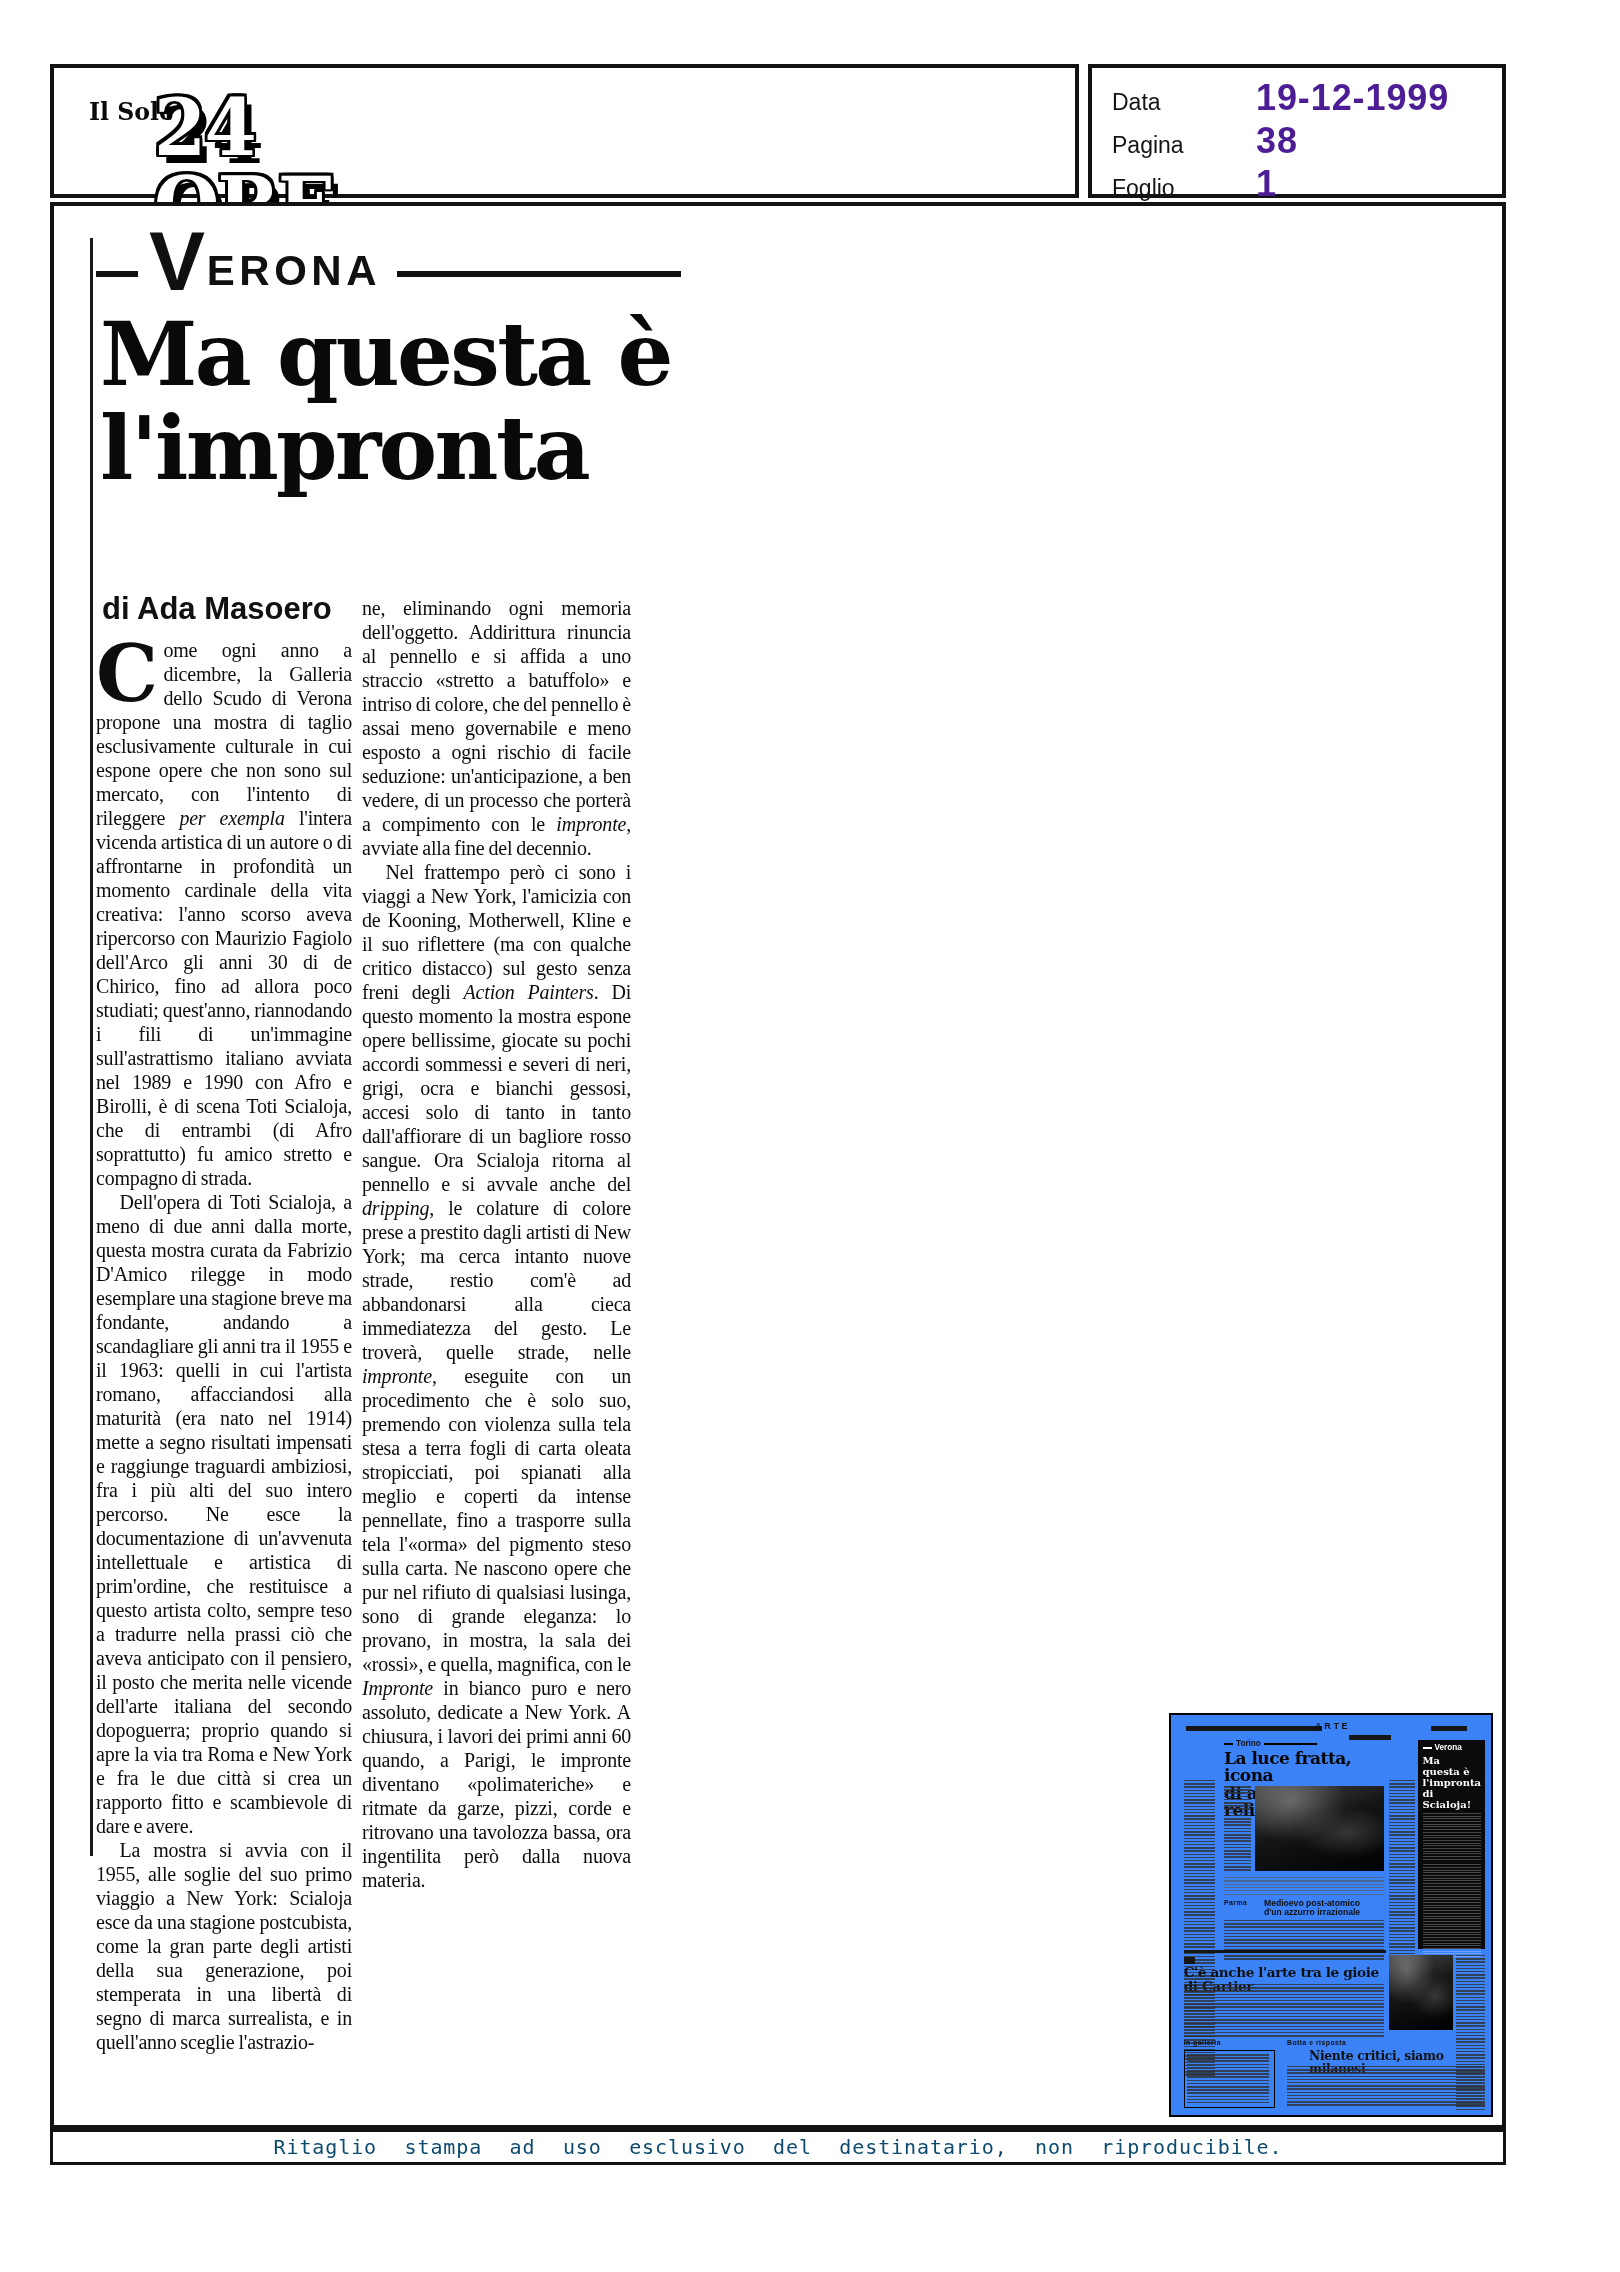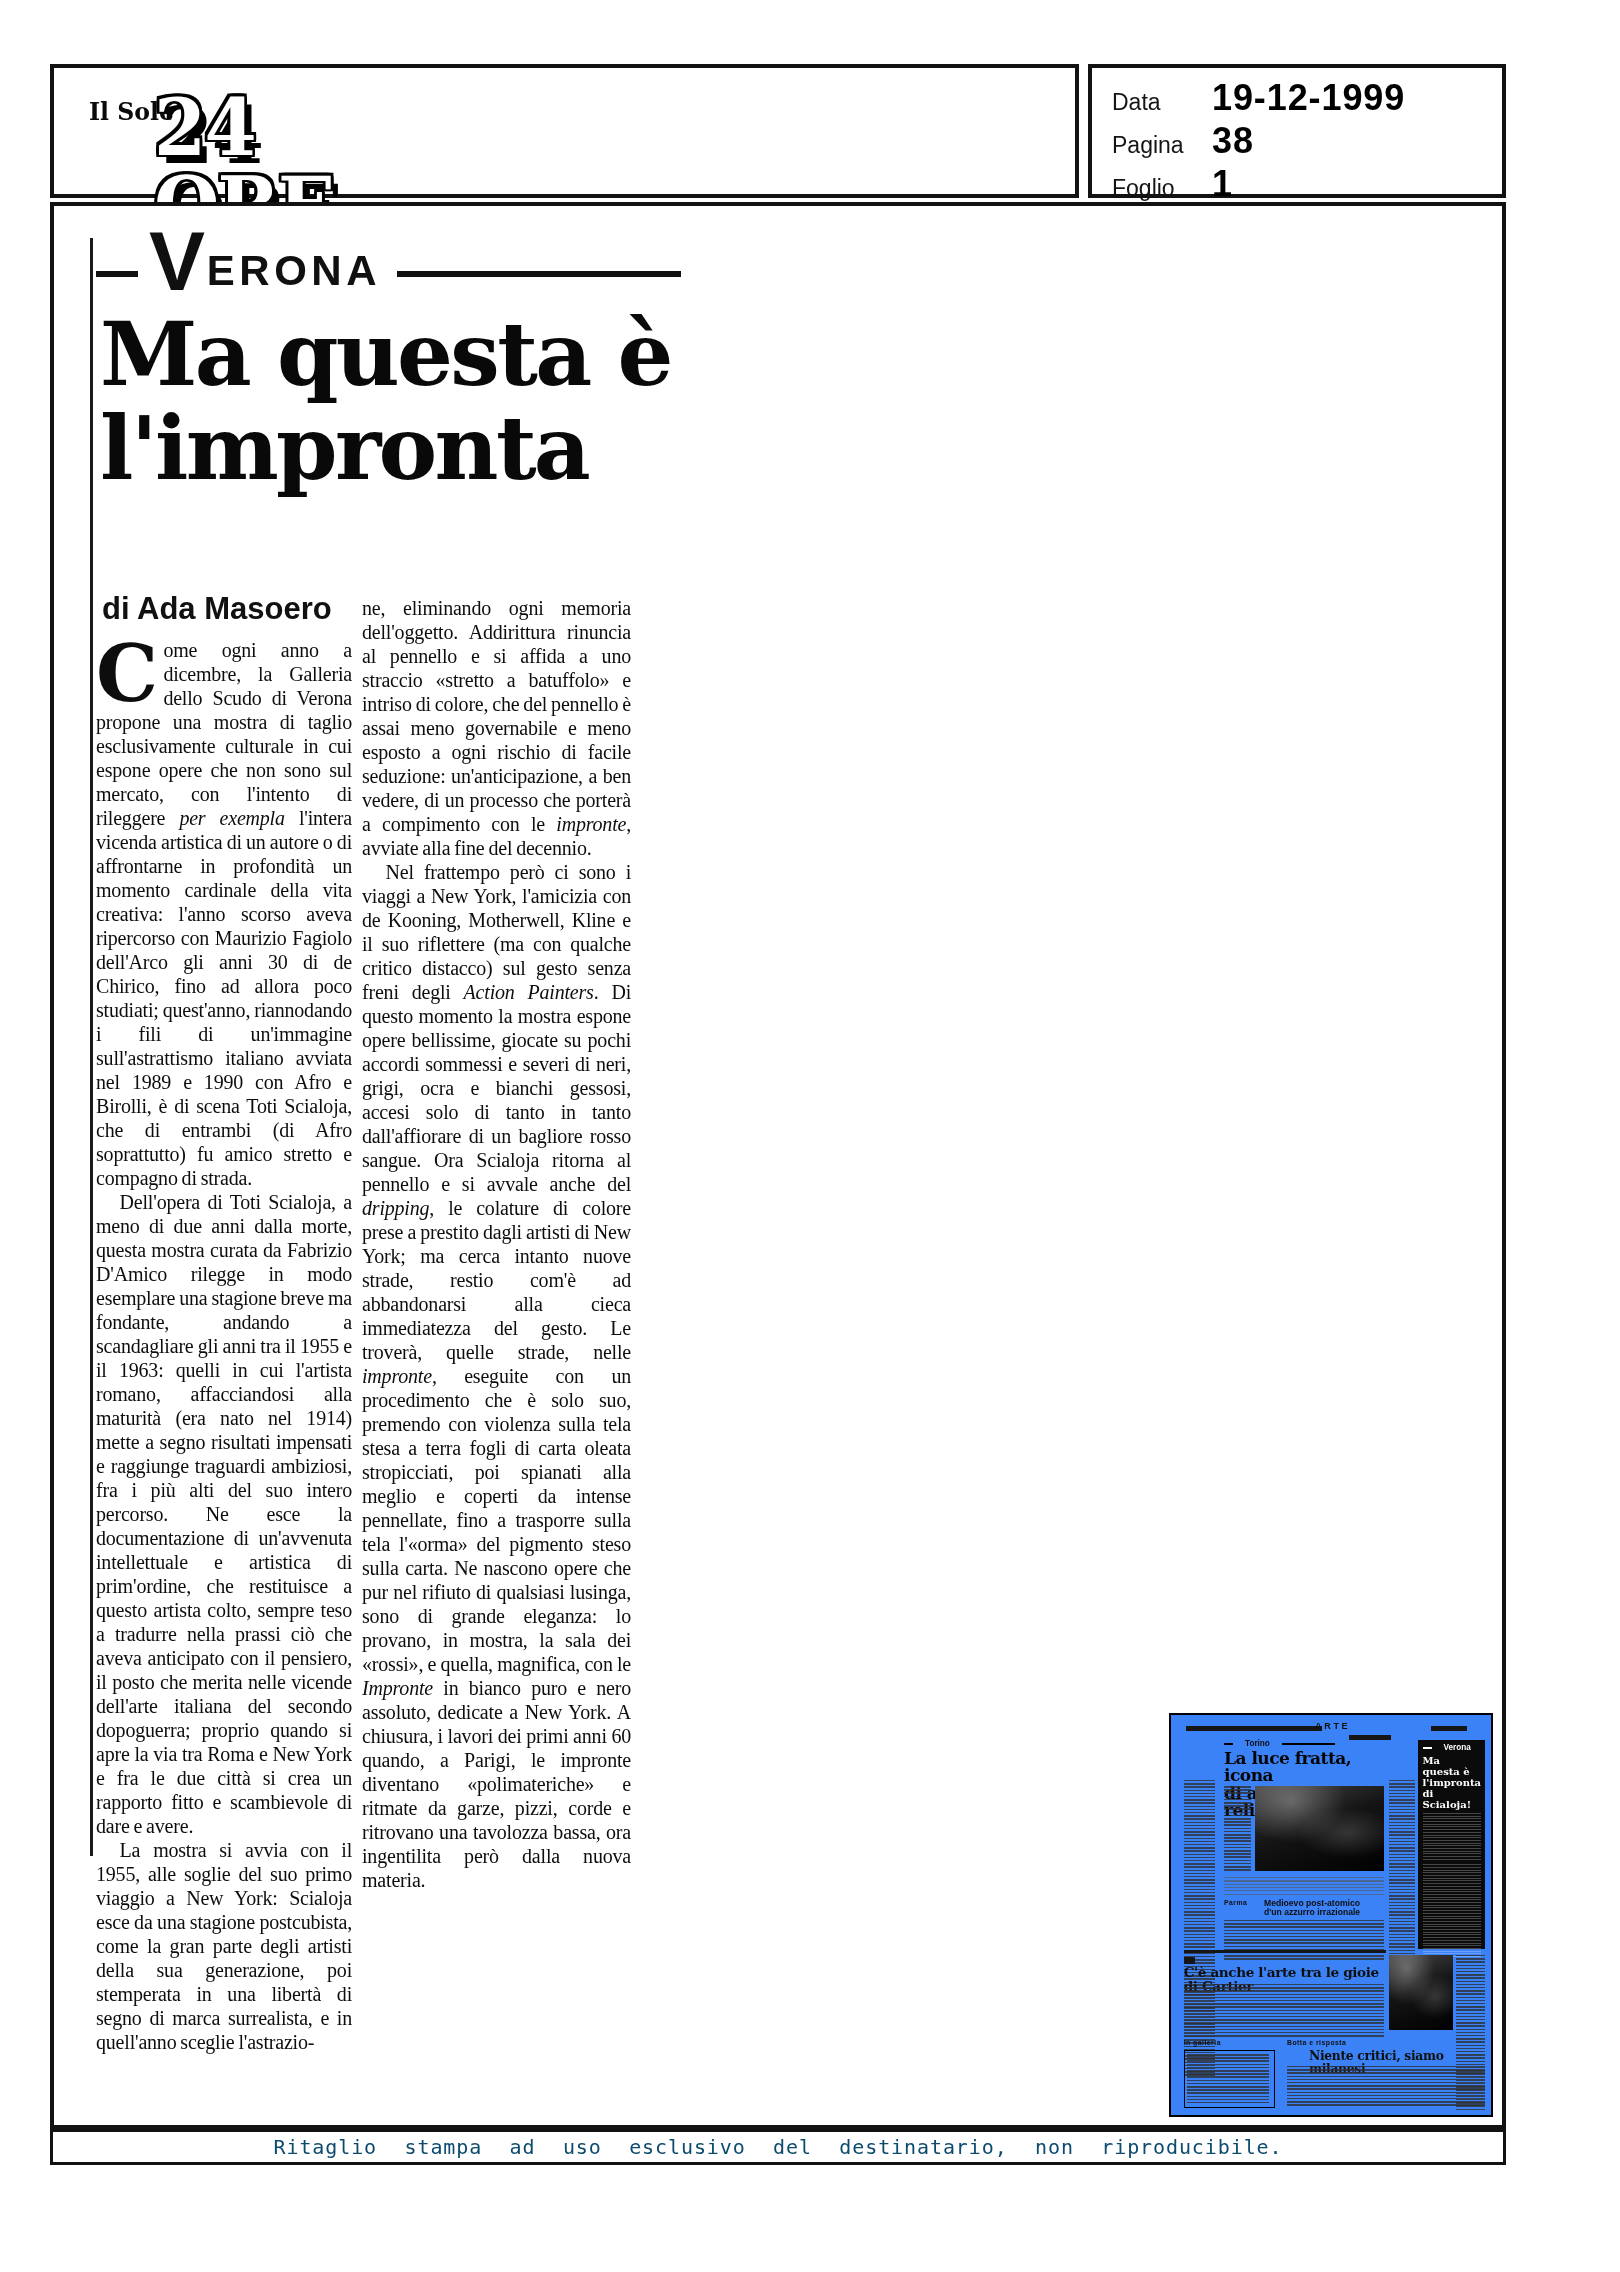--- a/index.html
+++ b/index.html
@@ -12,21 +12,21 @@
   .logo{position:absolute;left:35px;top:23.6px;width:273px;height:91px;}
   .logo-prefix{position:absolute;left:0;top:9px;font:700 23.6px/1 "DejaVu Serif",serif;letter-spacing:0;color:#0a0a0a;}
   .logo-brand{position:absolute;left:65px;top:0;font:700 75px/1 "DejaVu Serif",serif;letter-spacing:-1.8px;color:#fff;
     text-shadow:-2.7px -2.7px 0 #000,2.7px -2.7px 0 #000,-2.7px 2.7px 0 #000,2.7px 2.7px 0 #000,-2.7px 0 0 #000,2.7px 0 0 #000,0 -2.7px 0 #000,0 2.7px 0 #000,7.3px 8.2px 0 #000;
     transform:scaleY(1.04);}
 
   
   .metabox{left:1088px;top:64px;width:418px;height:134px;padding:11.8px 0 0 20px;}
   .meta-row{display:flex;align-items:baseline;margin-bottom:6.4px;}
   .meta-label{display:inline-block;width:100px;font:400 23px/1.2 "Liberation Sans",sans-serif;color:#151515;}
-  .meta-value{font:700 36px/1 "Liberation Sans",sans-serif;color:#000000;letter-spacing:0.9px;}
+  .meta-value{font:700 36px/1 "Liberation Sans",sans-serif;color:#4c1d95;letter-spacing:0.9px;margin-left:44px;}
 
   
   .mainbox{left:50px;top:202px;width:1456px;height:1927px;}
   .clip-rule{position:absolute;left:90px;top:238px;width:2.7px;height:1618px;background:#1a1a1a;}
 
   
   .kicker{position:absolute;left:96px;top:231px;display:flex;align-items:flex-start;}
   .kicker .dash{width:42px;height:6.4px;background:#111;margin-top:40px;margin-right:11px;}
   .kicker .kv{font:900 84px/0.72 "Liberation Sans",sans-serif;letter-spacing:0;}
   .kicker .kr{font:800 42px/1 "Liberation Sans",sans-serif;letter-spacing:4.5px;margin-top:19px;margin-left:1.8px;}
@@ -56,21 +56,21 @@
   .thumb *{box-sizing:border-box;}
   .t-abs{position:absolute;}
   .ftx{background-image:repeating-linear-gradient(180deg,#2e2e2e 0px,#2e2e2e 1.5px,transparent 1.5px,transparent 3.2px);opacity:.78;}
   .ftx-light{background-image:repeating-linear-gradient(180deg,#555 0px,#555 1.2px,transparent 1.2px,transparent 3.3px);opacity:.6;}
   .bar{background:#161616;}
   .thimg{background:
      radial-gradient(ellipse at 28% 18%,rgba(255,255,255,.28),transparent 42%),
      radial-gradient(ellipse at 72% 55%,rgba(255,255,255,.16),transparent 38%),
      linear-gradient(160deg,#474747 0%,#151515 45%,#000 100%);}
   .t-section{font:700 9px/1 "Liberation Sans",sans-serif;letter-spacing:2.7px;}
-  .t-kick{font:700 8.2px/1 "Liberation Sans",sans-serif;display:flex;align-items:center;gap:12px;}
+  .t-kick{font:700 8.2px/1 "Liberation Sans",sans-serif;display:flex;align-items:center;gap:3px;}
   .t-kick .kd{width:9px;height:1.8px;background:#000;}
   .t-kick .kl{width:53px;height:1.8px;background:#000;}
   .t-h1{font:700 17px/17.3px "DejaVu Serif",serif;letter-spacing:-0.5px;color:#050505;}
   .t-h3{font:700 8.6px/9px "Liberation Sans",sans-serif;}
   .t-h4{font:700 13.6px/13.6px "DejaVu Serif",serif;letter-spacing:-0.4px;}
   .t-h6{font:700 12.3px/12.7px "DejaVu Serif",serif;letter-spacing:-0.3px;}
   .t-lab{font:700 6.8px/1 "Liberation Sans",sans-serif;letter-spacing:0.5px;}
   .darkcol{background:#0b0b0b;color:#fff;padding:4.5px 4.5px 0 4.5px;}
   .darkcol .t-kick{color:#fff;}
   .darkcol .t-kick .kd,.darkcol .t-kick .kl{background:#fff;}

